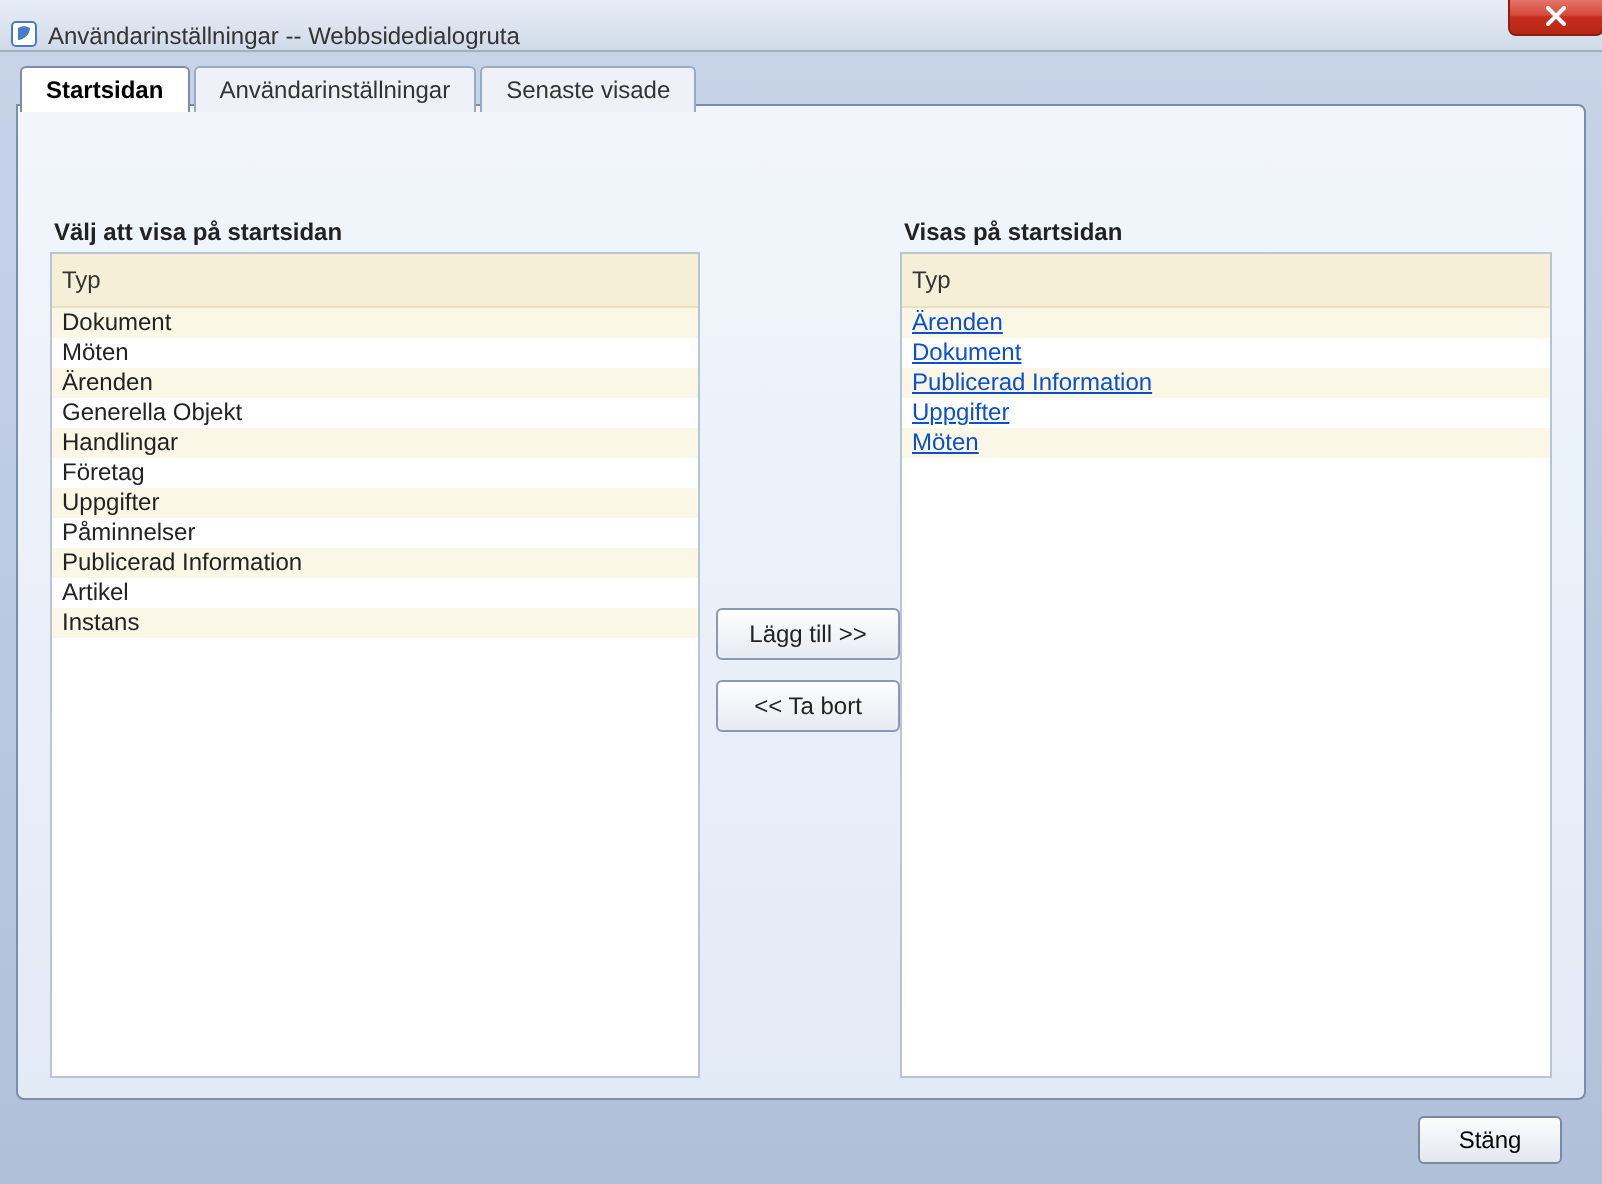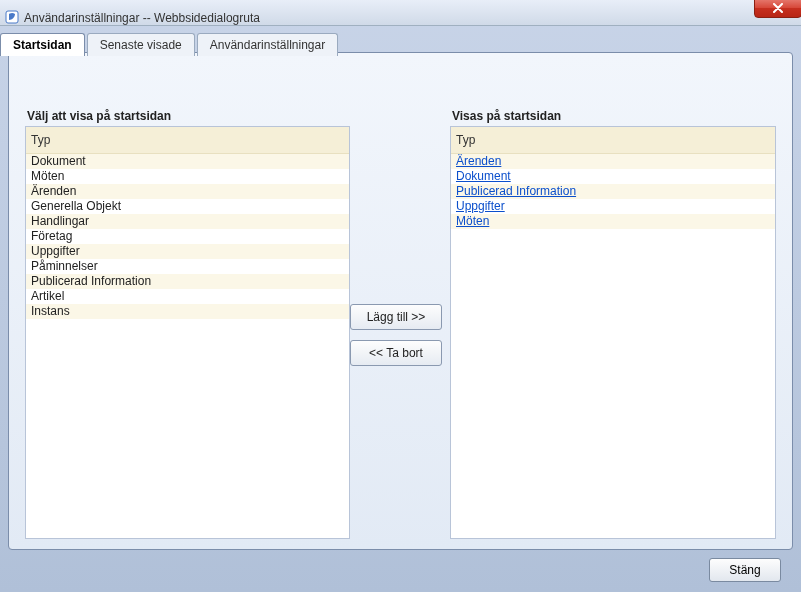--- a/index.html
+++ b/index.html
@@ -46,21 +46,21 @@
       color: #fff;
       display: flex;
       align-items: center;
       justify-content: center;
       font-size: 10px;
       cursor: pointer;
     }
     .tab-strip {
       position: absolute;
       top: 32px;
-      left: 0;
+      left: 10px;
       display: flex;
       gap: 2px;
       z-index: 5;
     }
     .tab {
       padding: 4px 12px;
       background: #eef2f8;
       border: 1px solid #9aaabf;
       border-bottom: none;
       border-radius: 3px 3px 0 0;
@@ -92,21 +92,21 @@
       display: flex;
       height: 100%;
       gap: 0;
     }
     .col {
       display: flex;
       flex-direction: column;
       margin-top: 40px;
     }
     .col.left { width: 325px; }
-    .col.middle { width: 100px; align-items: flex-start; justify-content: flex-start; padding-top: 190px; }
+    .col.middle { width: 100px; align-items: flex-end; justify-content: flex-start; padding-top: 190px; }
     .col.right { flex: 1; }
     .section-label {
       font-weight: bold;
       font-size: 12px;
       color: #222;
       margin-bottom: 3px;
       padding-left: 2px;
     }
     .list {
       background: #fff;
@@ -172,22 +172,22 @@
   <span class="titlebar-text">Användarinställningar -- Webbsidedialogruta</span>
   <div class="close-btn">
     <svg width="12" height="10" viewBox="0 0 12 10">
       <path d="M2 1 L10 9 M10 1 L2 9" stroke="#fff" stroke-width="2" stroke-linecap="round"></path>
     </svg>
   </div>
 </div>
 
 <div class="tab-strip">
   <div class="tab active">Startsidan</div>
+  <div class="tab">Användarinställningar</div>
   <div class="tab">Senaste visade</div>
-  <div class="tab">Användarinställningar</div>
 </div>
 
 <div class="panel">
   <div class="columns">
     <div class="col left">
       <div class="section-label">Välj att visa på startsidan</div>
       <div class="list">
         <div class="list-header">Typ</div>
         <div id="left-rows">
             <div class="list-row">Dokument</div>

